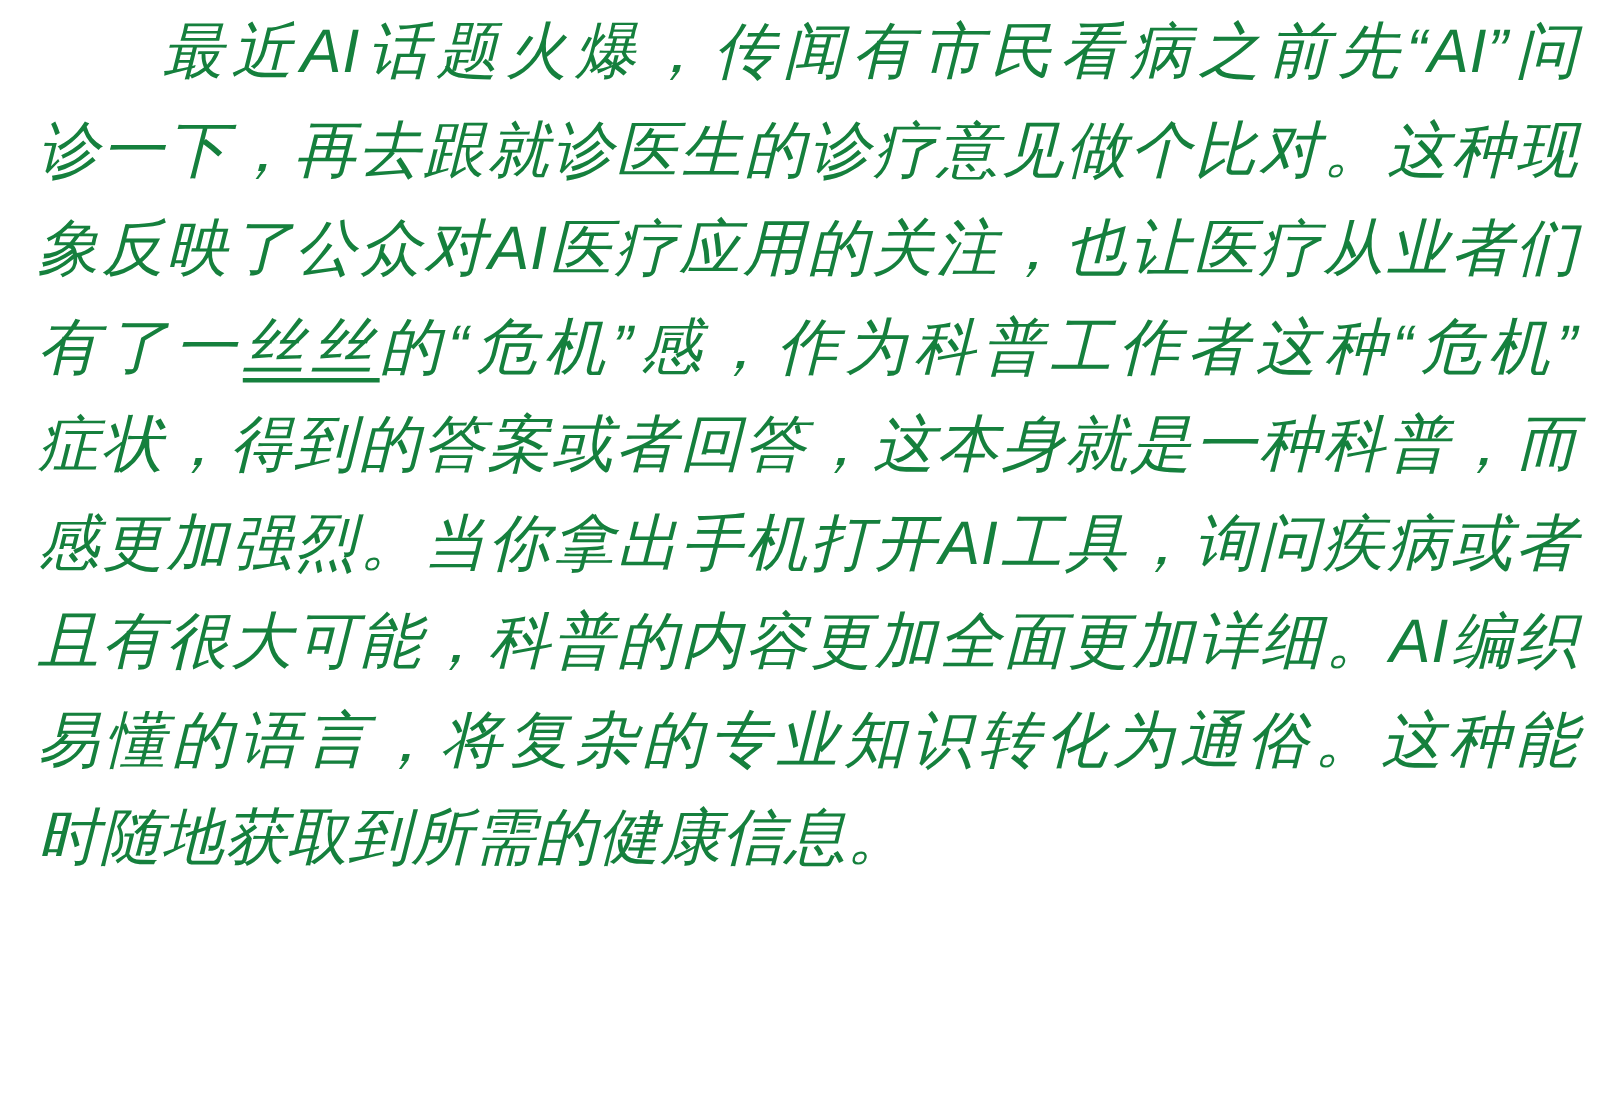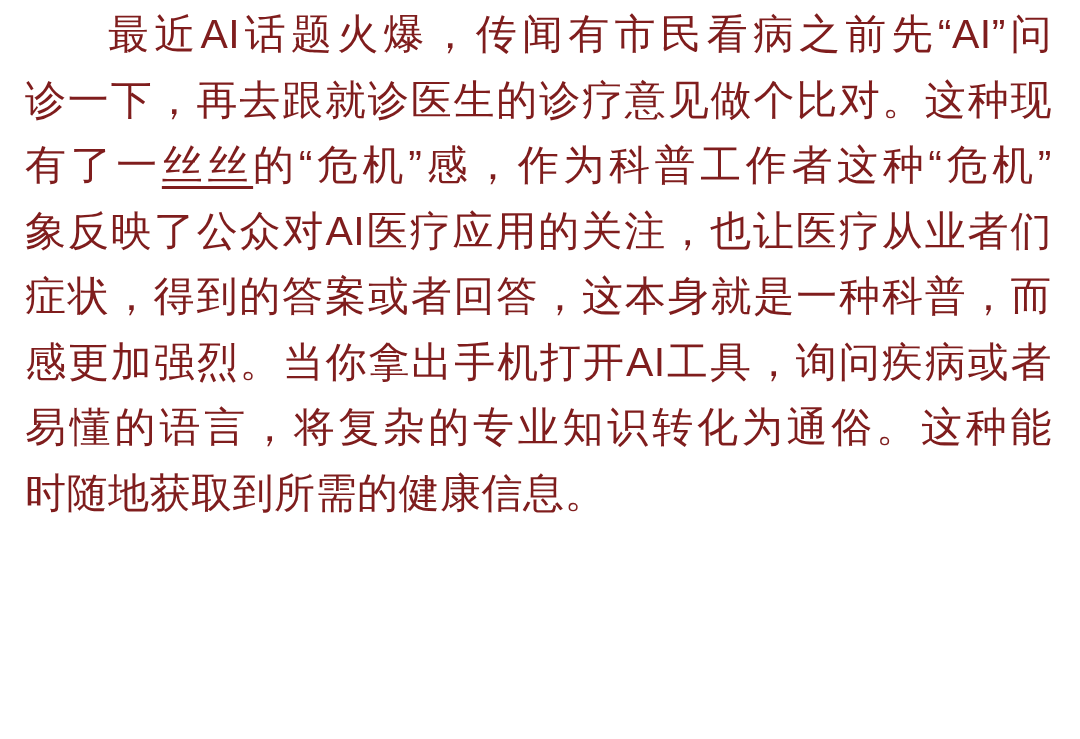--- a/index.html
+++ b/index.html
@@ -18,27 +18,28 @@
     width: 1080px;
     height: 739px;
     padding: 2px 28px 0 25px;
   }
   .para {
     width: 1027px;
   }
   .line {
     font-size: 41px;
     line-height: 65.5px;
-    color: #7f1d1d;
+    color: #15803d;
     letter-spacing: 0.5px;
     white-space: nowrap;
     text-align: justify;
     text-align-last: justify;
     -moz-text-align-last: justify;
     text-justify: inter-character;
+    font-style: italic;
   }
   .line.indent {
     text-indent: 83px;
   }
   .line.last {
     text-align: center;
     text-align-last: left;
     -moz-text-align-last: left;
   }
   .u {
@@ -47,20 +48,21 @@
     text-underline-offset: 7px;
   }
 </style>
 </head>
 <body>
 
 <main class="page">
   <article class="para" style="color: rgb(61, 61, 61);">
       <div class="line indent"><span>最近AI话题火爆，传闻有市民看病之前先“AI”问</span></div>
       <div class="line"><span>诊一下，再去跟就诊医生的诊疗意见做个比对。这种现</span></div>
+      <div class="line"><span>象反映了公众对AI医疗应用的关注，也让医疗从业者们</span></div>
       <div class="line"><span>有了一</span><span class="u">丝丝</span><span>的“危机”感，作为科普工作者这种“危机”</span></div>
-      <div class="line"><span>象反映了公众对AI医疗应用的关注，也让医疗从业者们</span></div>
       <div class="line"><span>症状，得到的答案或者回答，这本身就是一种科普，而</span></div>
       <div class="line"><span>感更加强烈。当你拿出手机打开AI工具，询问疾病或者</span></div>
+      <div class="line"><span>且有很大可能，科普的内容更加全面更加详细。AI编织</span></div>
       <div class="line"><span>易懂的语言，将复杂的专业知识转化为通俗。这种能</span></div>
       <div class="line last"><span>时随地获取到所需的健康信息。</span></div>
     </article>
 </main>
 
 </body></html>

